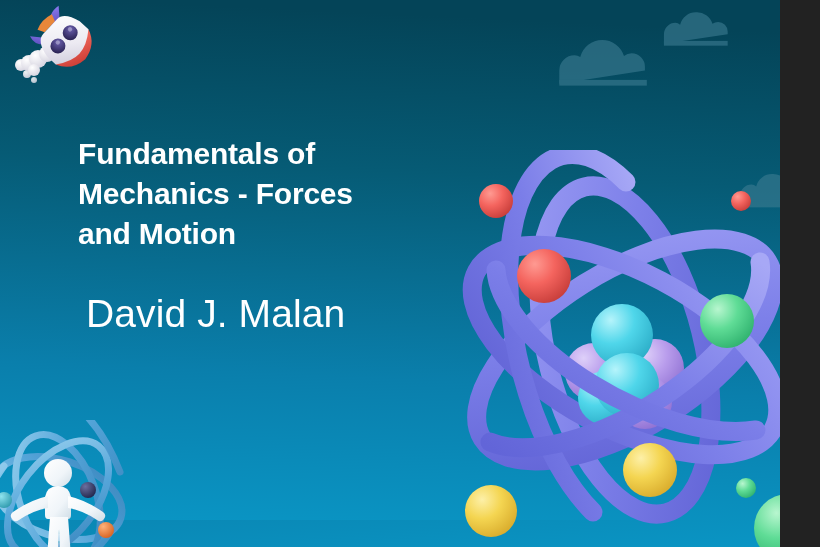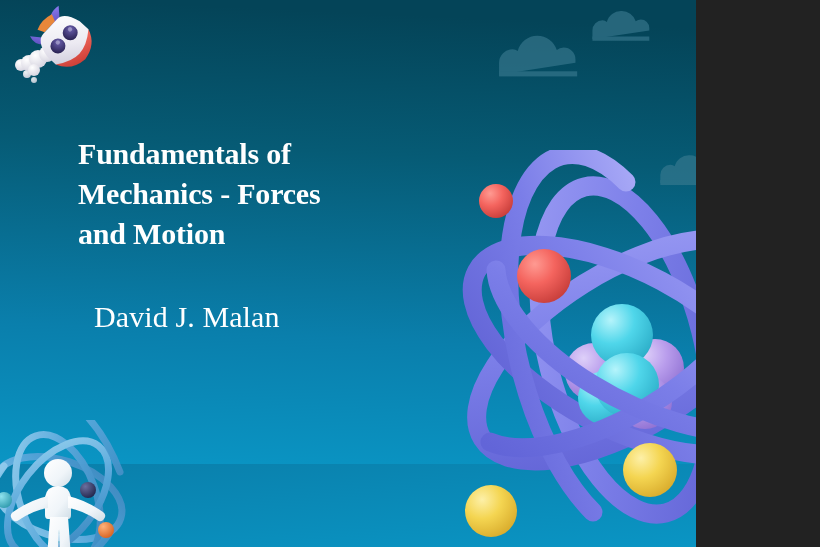--- a/index.html
+++ b/index.html
@@ -2,24 +2,24 @@
 <html><head>
 <meta charset="utf-8">
 <style>
   html, body {
     margin: 0;
     padding: 0;
     background: #222;
   }
   #slide {
     position: relative;
-    width: 696px;
+    width: 780px;
     height: 547px;
     overflow: hidden;
-    font-family: Liberation Serif, serif;
+    font-family: Liberation Sans, sans-serif;
     background: linear-gradient(175deg, #044458 0%, #065670 28%, #0a7ba6 72%, #0a95c4 100%);
   }
   
   #sky {
     position: absolute;
     inset: 0;
     pointer-events: none;
   }
   
   .cloud {
@@ -38,24 +38,24 @@
     margin: 0;
     color: #ffffff;
     font-size: 30px;
     line-height: 1.33;
     font-weight: bold;
     letter-spacing: -0.2px;
     white-space: pre-line;
     text-rendering: optimizeLegibility;
   }
   #slide-author {
-    margin: 16px;
+    margin: 8px;
     padding-top: 29px;
     color: #ffffff;
-    font-size: 30px;
+    font-size: 39px;
     line-height: 1.2;
     font-weight: 400;
     letter-spacing: 0.1px;
   }
   
   .illus {
     position: absolute;
     pointer-events: none;
   }
   #rocket-illustration { left: 8px; top: 2px; }

